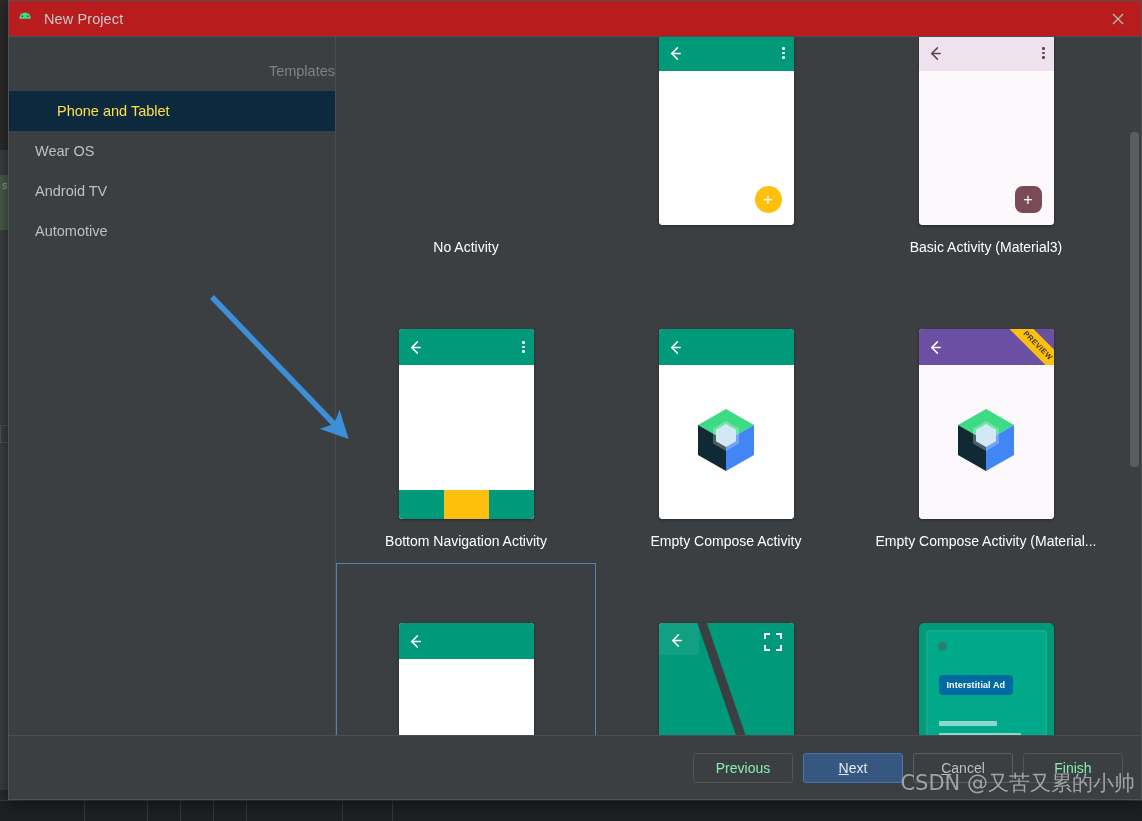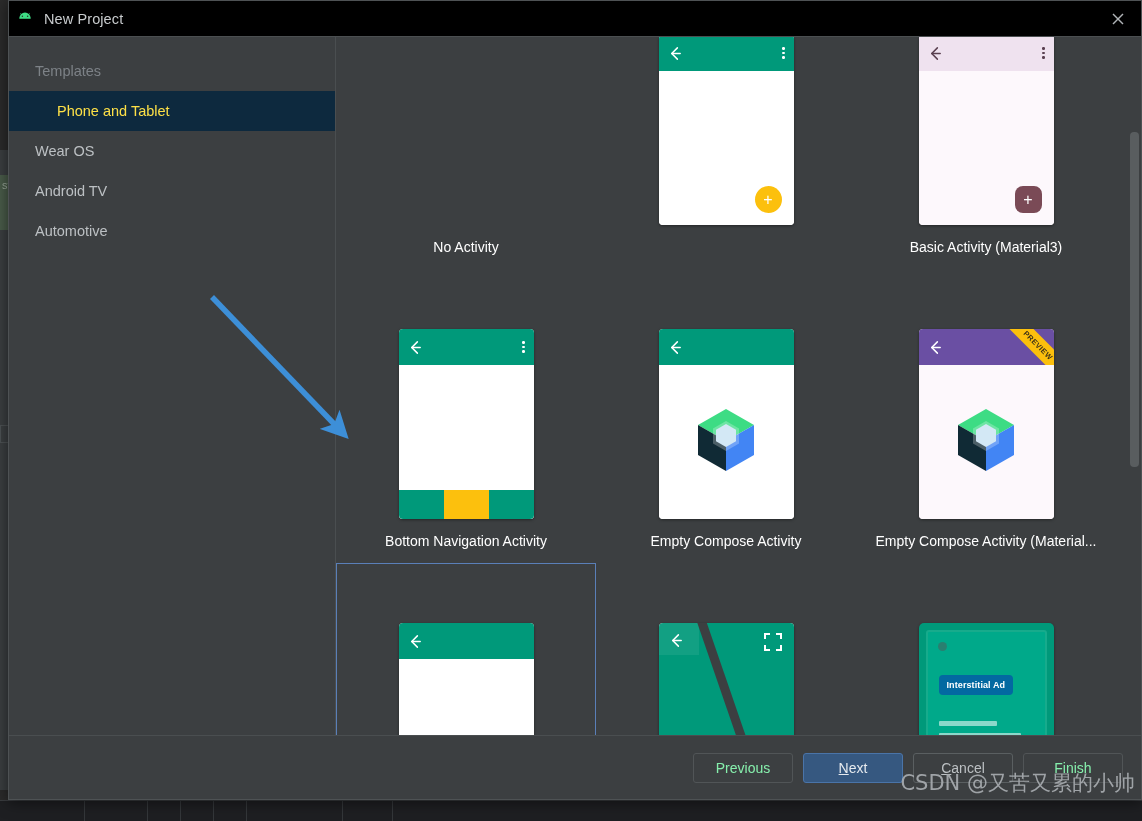--- a/index.html
+++ b/index.html
@@ -65,21 +65,21 @@
     border: 1px solid #4e5254;
     box-shadow: 0 2px 14px rgba(0,0,0,.55);
     display: flex;
     flex-direction: column;
   }
 
   
   #titlebar {
     height: 36px;
     flex: 0 0 36px;
-    background: #000000;
+    background: #b91c1c;
     display: flex;
     align-items: center;
     position: relative;
     border-bottom: 1px solid #4b4f51;
   }
   #title-icon {
     width: 18px; height: 18px;
     margin-left: 7px;
     position: relative;
     flex: 0 0 18px;
@@ -121,20 +121,21 @@
     align-items: center;
     padding-left: 26px;
     font-size: 14.5px;
     color: #bcc0c3;
     cursor: pointer;
     user-select: none;
   }
   .side-item.header {
     color: #7d8287;
     cursor: default;
+    justify-content: flex-end;
   }
   .side-item.selected {
     background: #0d293e;
     color: #fde047;
     padding-left: 48px;
   }
 
   
   #content {
     flex: 1 1 auto;

